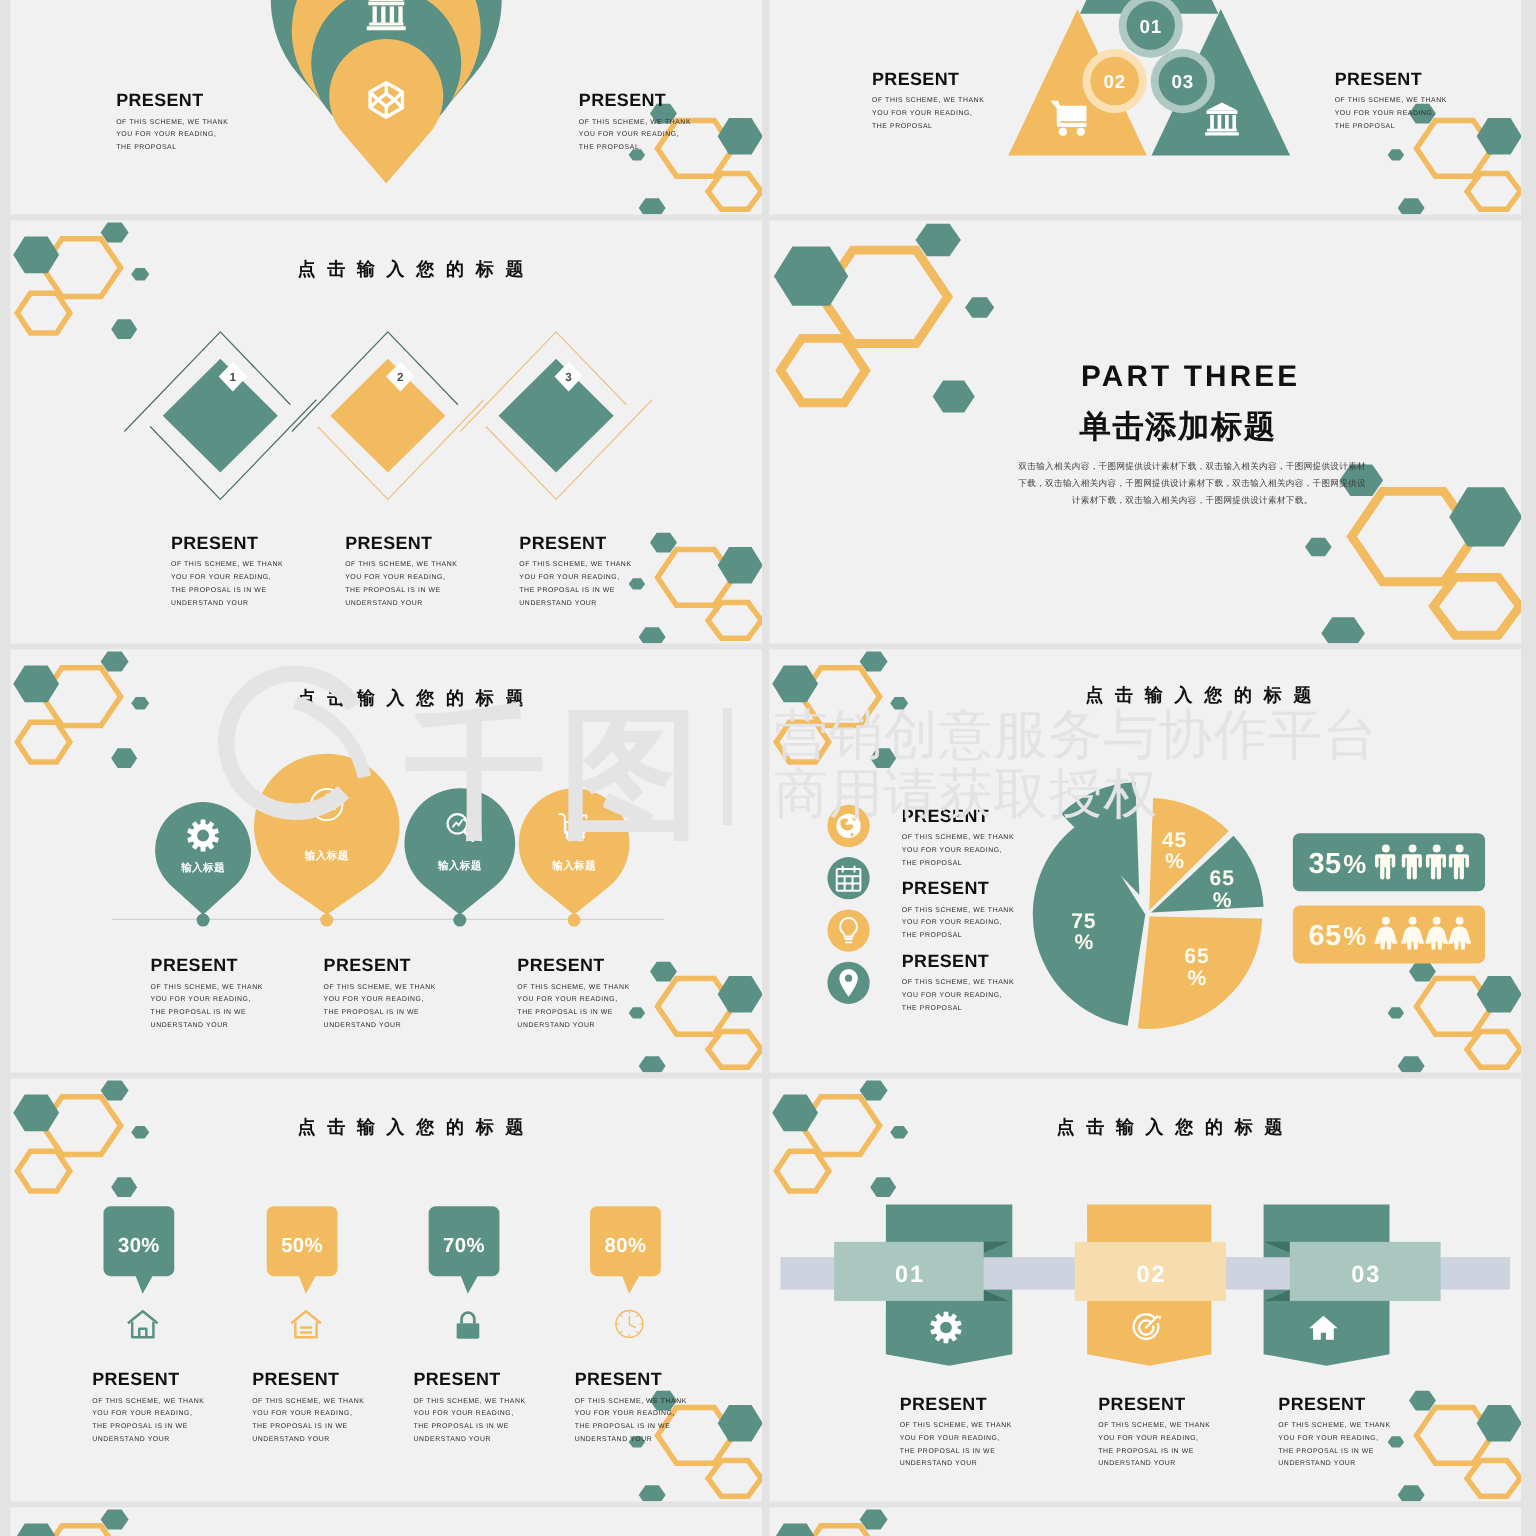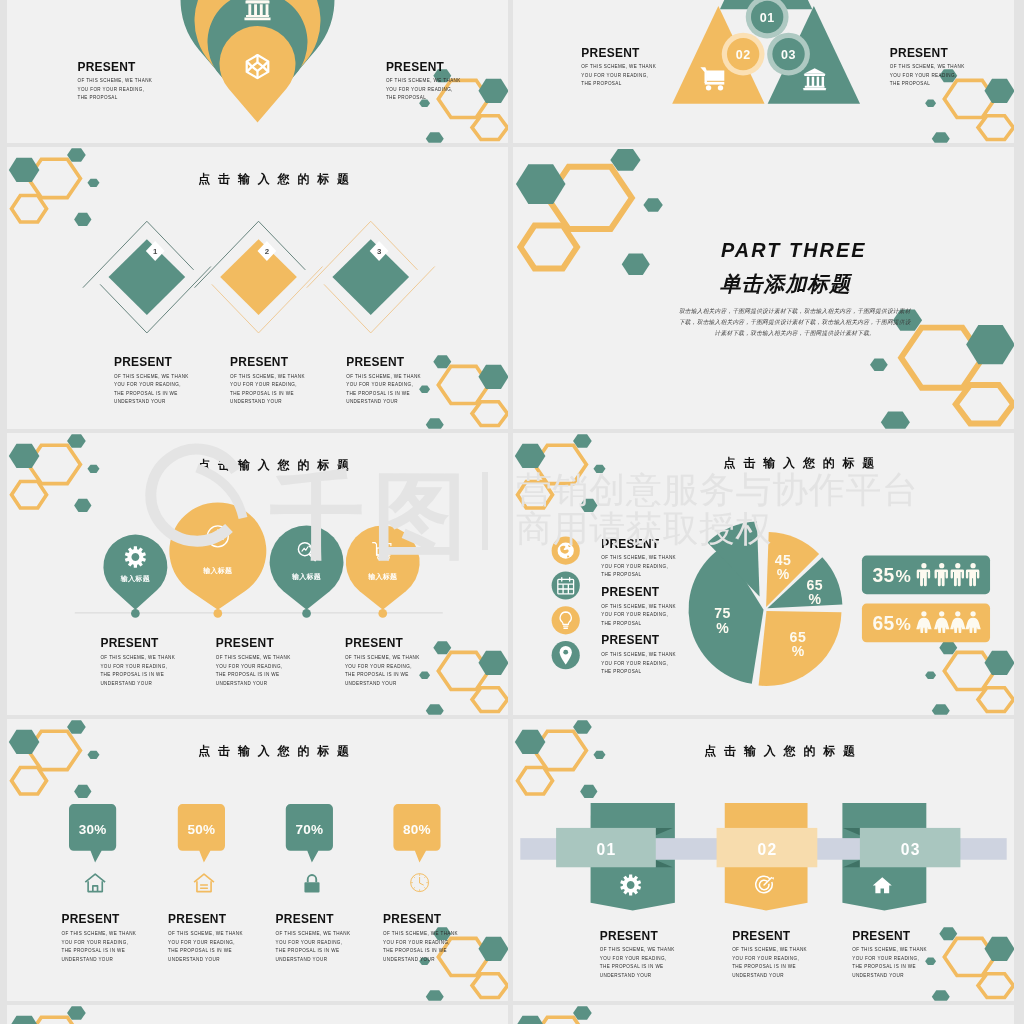--- a/index.html
+++ b/index.html
@@ -184,21 +184,21 @@
 </g>
 <g>
 <text x="650.00" y="419.60" font-size="22.90" font-weight="bold" fill="#111" text-anchor="start" letter-spacing="0.50">PRESENT</text>
 <text x="650.00" y="441.90" font-size="8.80" font-weight="normal" fill="#2b2b2b" text-anchor="start" letter-spacing="0.75">OF THIS SCHEME, WE THANK</text>
 <text x="650.00" y="458.20" font-size="8.80" font-weight="normal" fill="#2b2b2b" text-anchor="start" letter-spacing="0.75">YOU FOR YOUR READING,</text>
 <text x="650.00" y="474.50" font-size="8.80" font-weight="normal" fill="#2b2b2b" text-anchor="start" letter-spacing="0.75">THE PROPOSAL IS IN WE</text>
 <text x="650.00" y="490.80" font-size="8.80" font-weight="normal" fill="#2b2b2b" text-anchor="start" letter-spacing="0.75">UNDERSTAND  YOUR</text>
 </g>
       </svg>
     </div>
-<div class="slide" style="left:513px;top:147px;font-style:italic;">
+<div class="slide" style="left:513px;top:147px;">
       <svg class="stage" viewBox="0 0 960 540" width="960" height="540" xmlns="http://www.w3.org/2000/svg">
         <rect x="0" y="0" width="960" height="540" fill="#f1f1f1"></rect>
         <g>
 <polygon points="227.77,97.52 187.35,157.14 106.52,157.14 66.10,97.52 106.51,37.91 187.35,37.91" fill="none" stroke="#f2bb60" stroke-width="11.3"></polygon>
 <polygon points="122.63,191.65 95.50,232.80 41.23,232.80 14.09,191.65 41.23,150.50 95.50,150.50" fill="none" stroke="#f2bb60" stroke-width="11.3"></polygon>
 <polygon points="100.60,71.12 76.87,109.03 29.40,109.03 5.67,71.12 29.40,33.21 76.87,33.21" fill="#5a9184"></polygon>
 <polygon points="244.46,24.79 229.96,45.52 200.96,45.52 186.46,24.79 200.96,4.05 229.96,4.05" fill="#5a9184"></polygon>
 <polygon points="287.06,111.13 277.75,124.09 259.12,124.09 249.80,111.13 259.12,98.17 277.75,98.17" fill="#5a9184"></polygon>
 <polygon points="262.12,224.86 248.67,245.43 221.78,245.43 208.33,224.86 221.78,204.28 248.67,204.28" fill="#5a9184"></polygon>
 </g>

